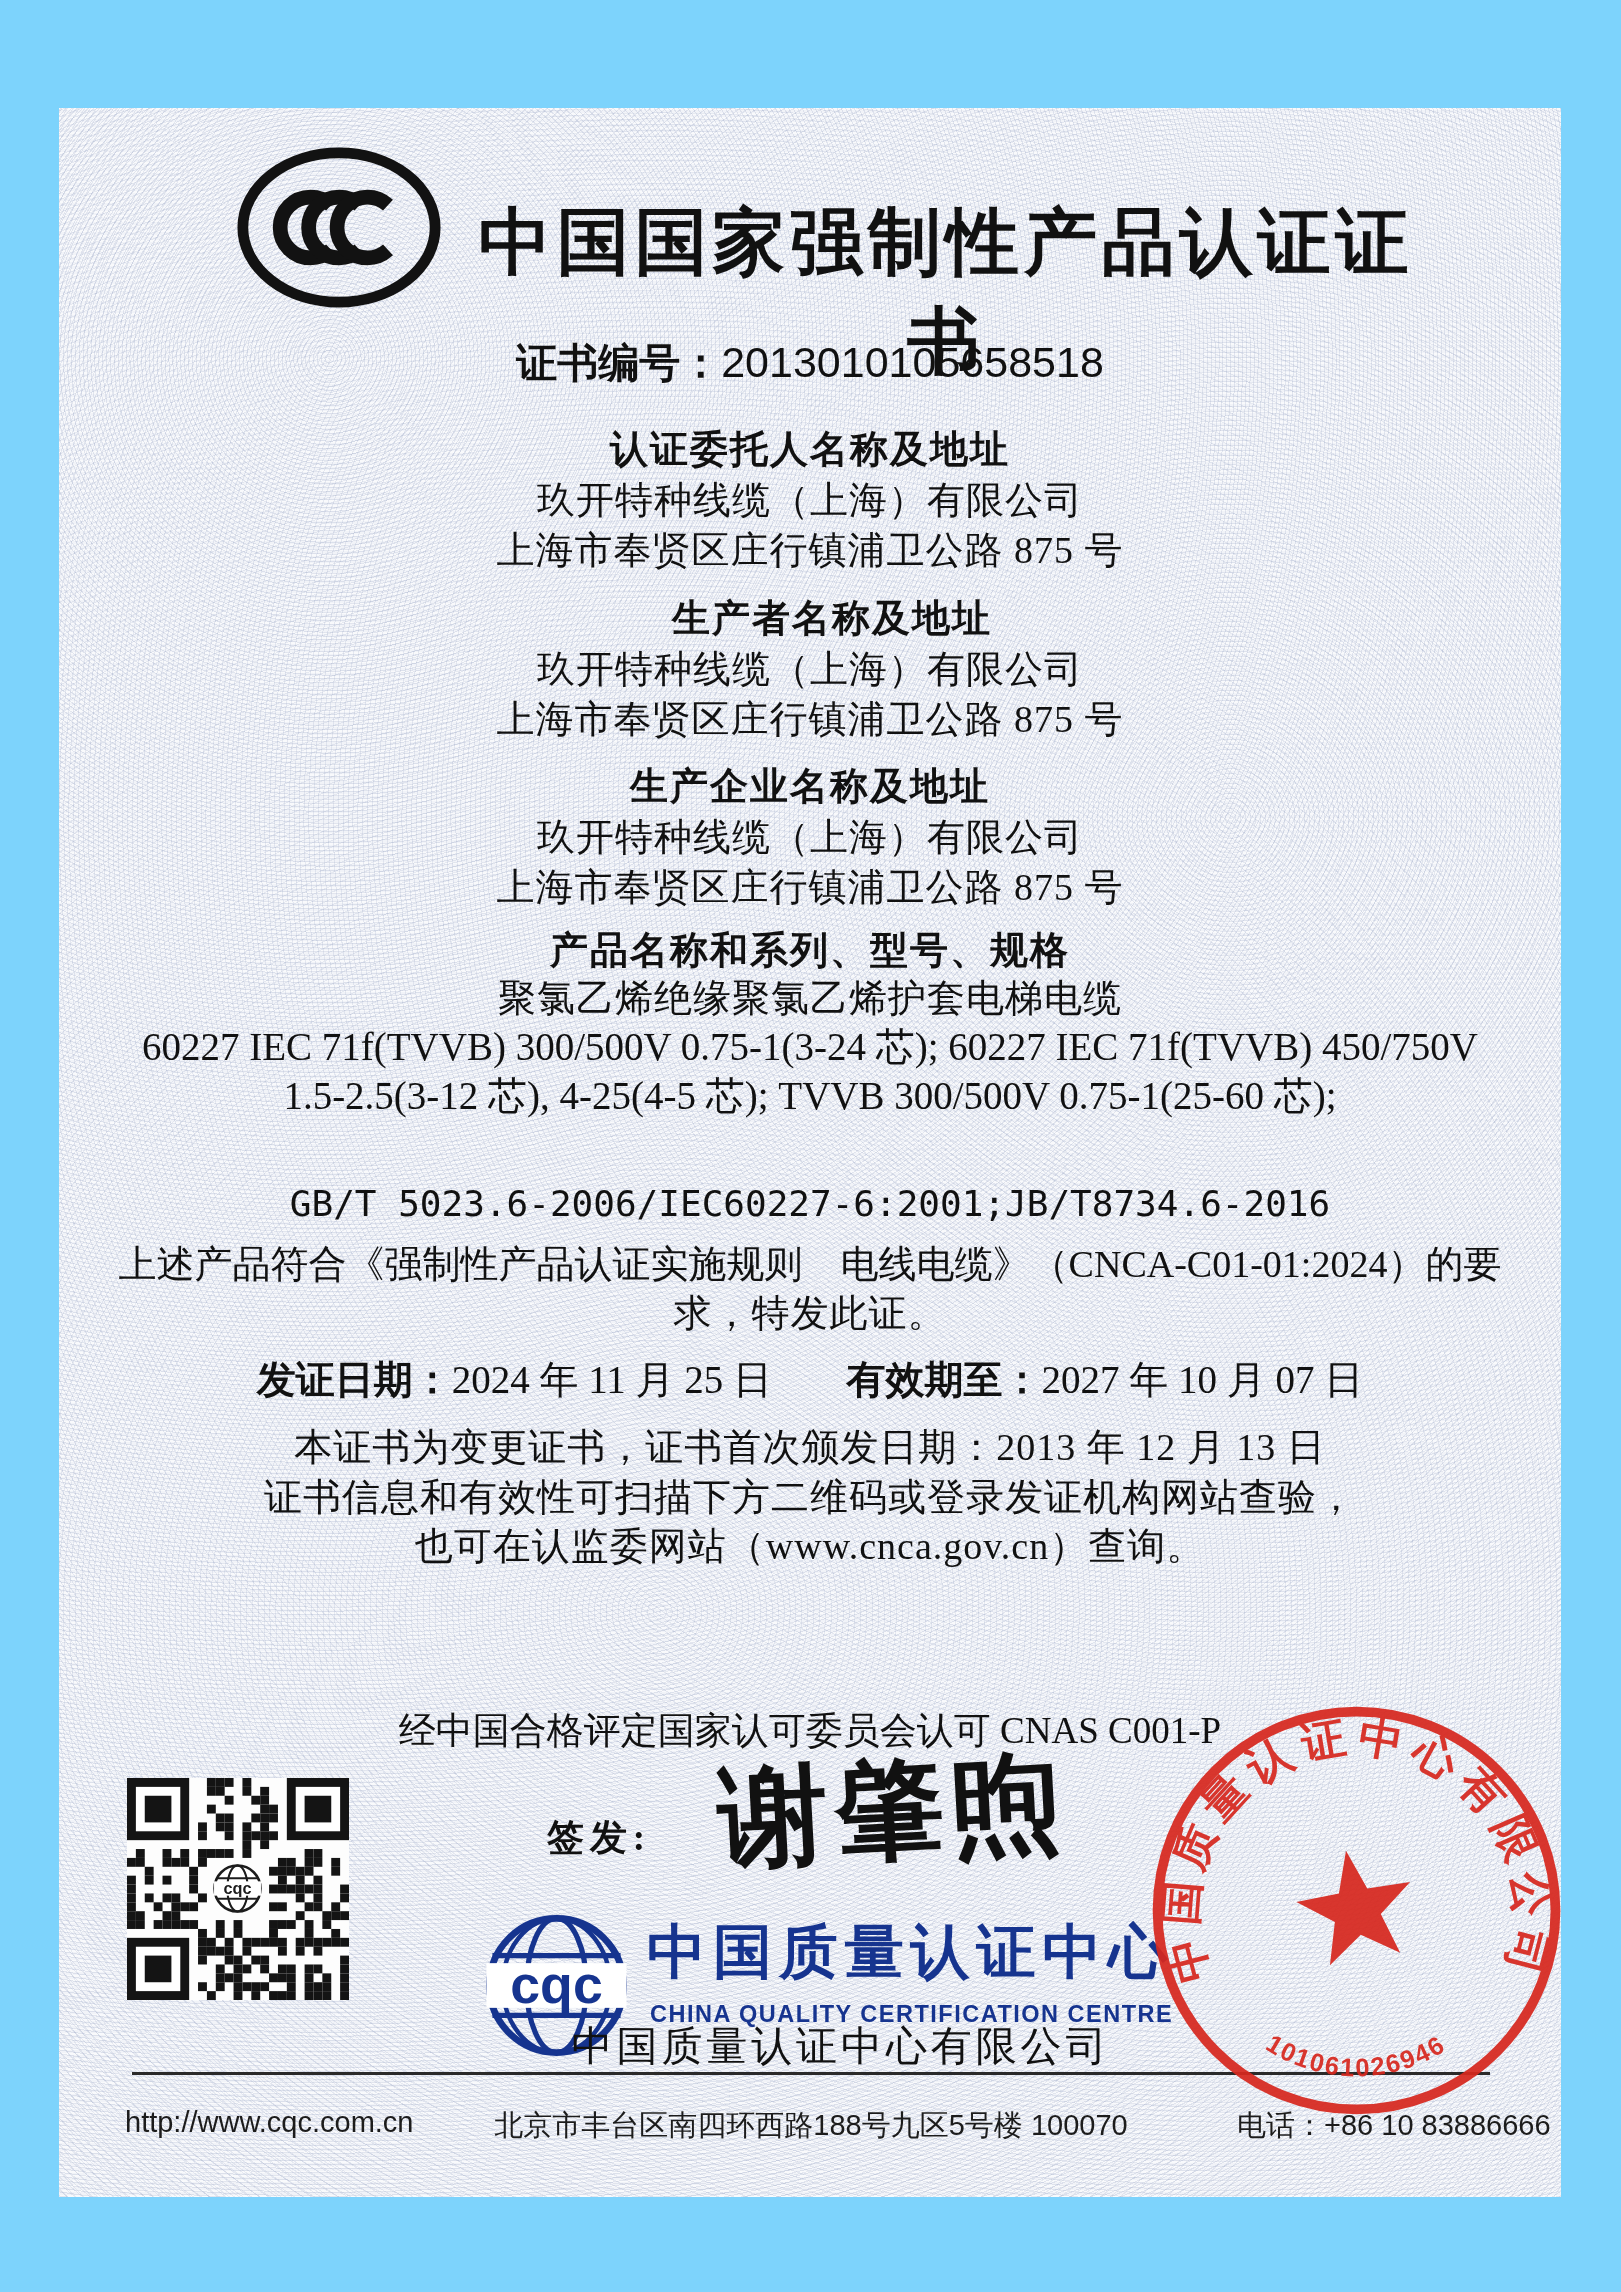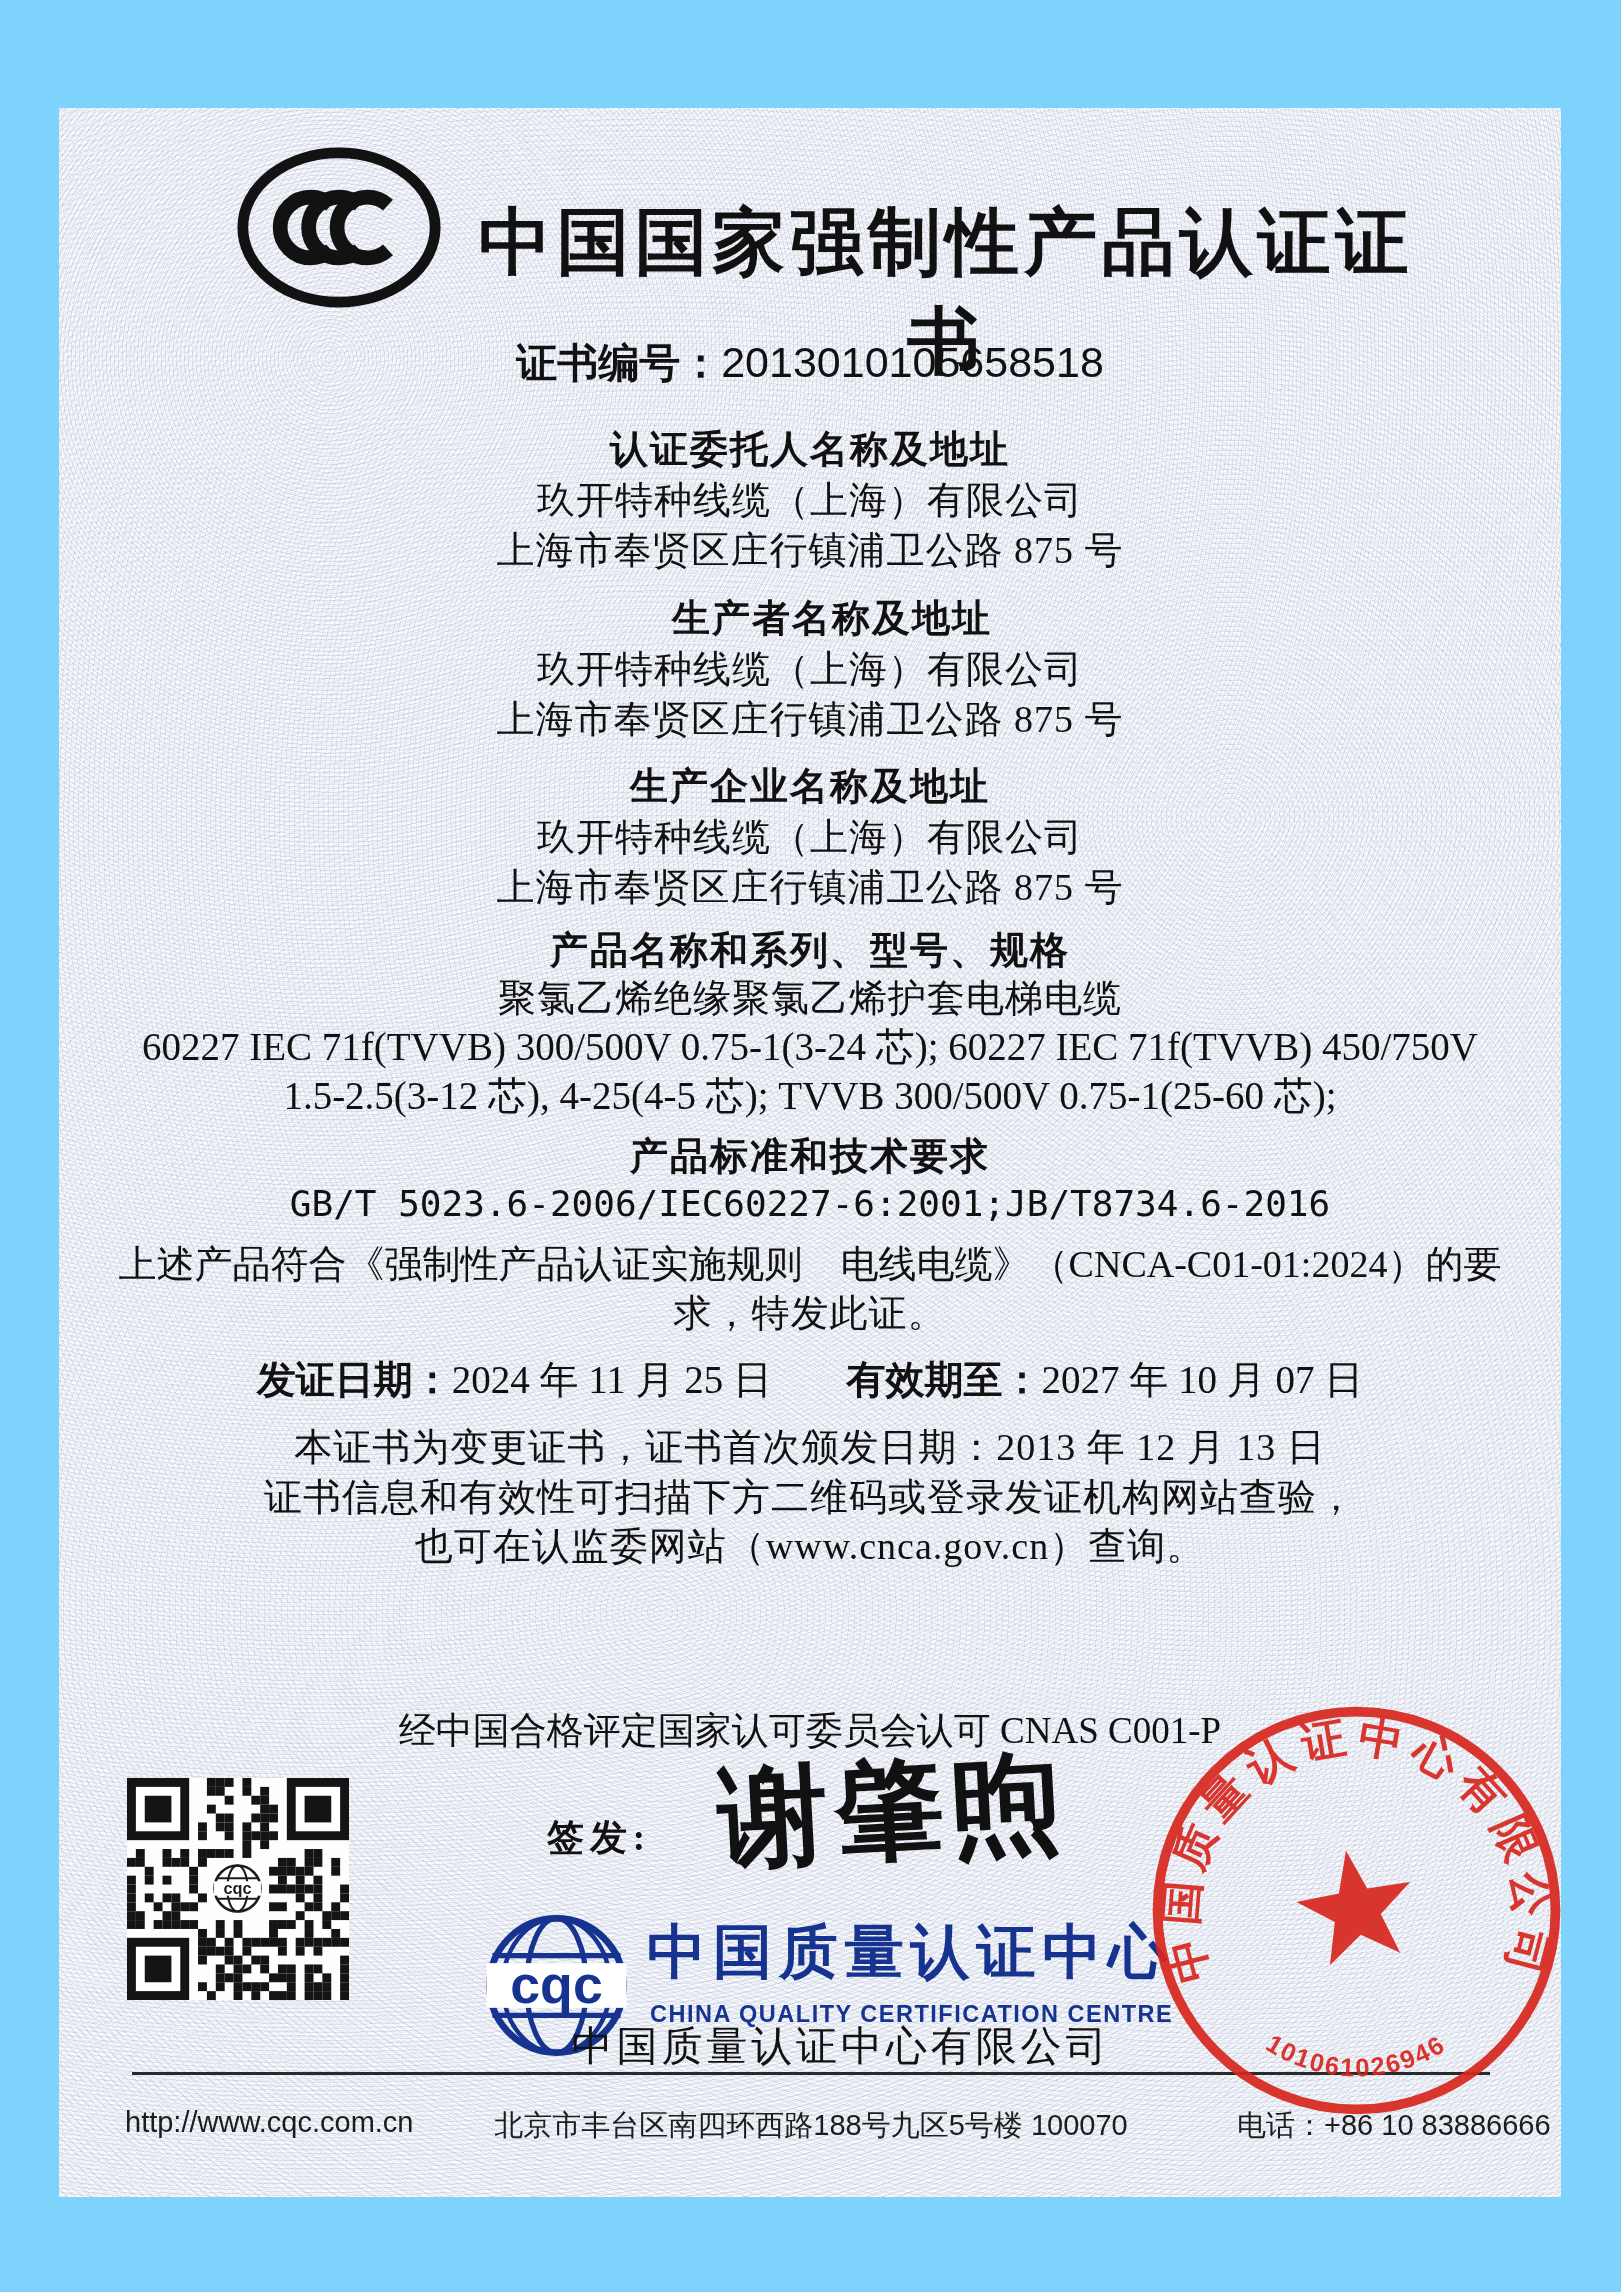--- a/index.html
+++ b/index.html
@@ -57,21 +57,20 @@
 
   <div class="cline h38" style="top:765px;">生产企业名称及地址</div>
   <div class="cline t38" style="top:816px;">玖开特种线缆（上海）有限公司</div>
   <div class="cline t38" style="top:866px;">上海市奉贤区庄行镇浦卫公路 875 号</div>
 
   <div class="cline h38" style="top:929px;">产品名称和系列、型号、规格</div>
   <div class="cline t38" style="top:977px;">聚氯乙烯绝缘聚氯乙烯护套电梯电缆</div>
   <div class="cline" style="top:1025px;font-size:39px;">60227 IEC 71f(TVVB) 300/500V 0.75-1(3-24 芯); 60227 IEC 71f(TVVB) 450/750V</div>
   <div class="cline" style="top:1074px;font-size:39px;">1.5-2.5(3-12 芯), 4-25(4-5 芯); TVVB 300/500V 0.75-1(25-60 芯);</div>
 
-  <div class="cline h38" style="top:1135px;">产品标准和技术要求</div>
   <div class="cline mono" style="top:1183px;font-size:36px;">GB/T 5023.6-2006/IEC60227-6:2001;JB/T8734.6-2016</div>
 
   <div class="cline t38" style="top:1243px;letter-spacing:0;">上述产品符合《强制性产品认证实施规则　电线电缆》（CNCA-C01-01:2024）的要</div>
   <div class="cline t38" style="top:1292px;">求，特发此证。</div>
 
   <div class="cline" style="top:1358px;font-size:39px;">
     <span class="bold kai">发证日期：</span><span>2024 年 11 月 25 日</span>
     <span style="display:inline-block;width:55px;"></span>
     <span class="bold kai">有效期至：</span><span>2027 年 10 月 07 日</span>
   </div>

